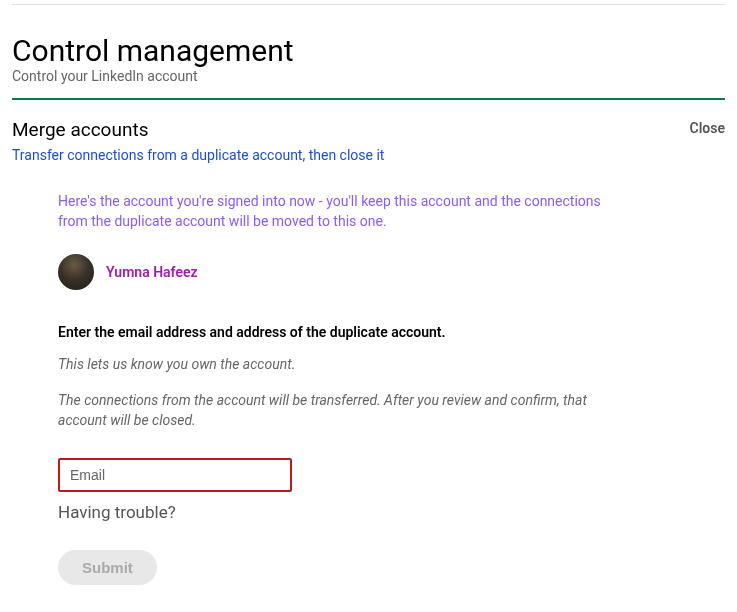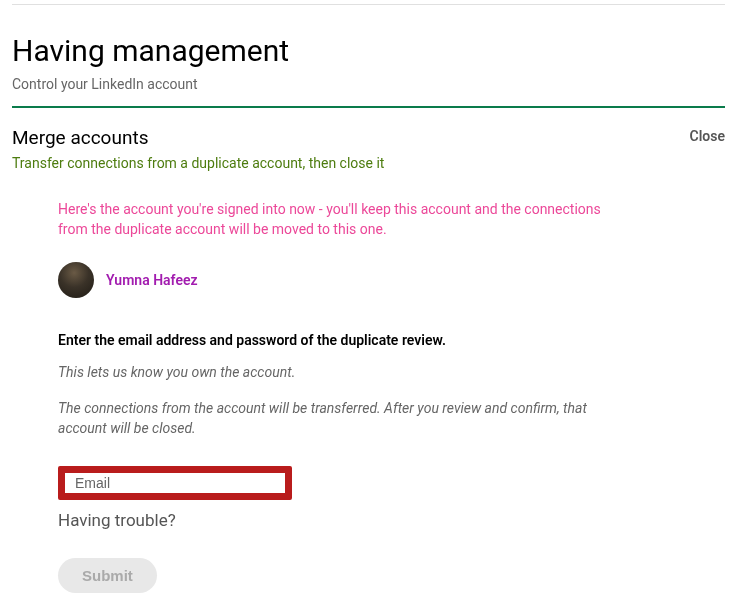--- a/index.html
+++ b/index.html
@@ -20,21 +20,21 @@
     }
     .page-title {
       font-size: 30px;
       font-weight: 400;
       color: #000;
       margin-top: 28px;
     }
     .page-subtitle {
       font-size: 14px;
       color: #666;
-      margin-top: 8px;
+      margin-top: 0;
       margin-bottom: 14px;
     }
     .green-divider {
       border-top: 2px solid #0a7b4b;
       margin-bottom: 18px;
     }
     .section-header-row {
       display: flex;
       justify-content: space-between;
       align-items: flex-start;
@@ -46,31 +46,31 @@
     }
     .close-link {
       font-size: 14px;
       color: #555;
       font-weight: 600;
       cursor: pointer;
       padding-top: 2px;
     }
     .section-subtitle {
       font-size: 14px;
-      color: #4d7c0f;
+      color: #1d4ed8;
       margin-top: 6px;
       margin-bottom: 28px;
     }
     .content-indent {
       padding-left: 46px;
       padding-right: 60px;
     }
     .intro-text {
       font-size: 14px;
-      color: #ec4899;
+      color: #8b5cf6;
       line-height: 1.45;
       max-width: 560px;
     }
     .account-row {
       display: flex;
       align-items: center;
       margin-top: 22px;
       margin-bottom: 34px;
     }
     .avatar {
@@ -102,21 +102,21 @@
     .body-text + .body-text {
       margin-top: 16px;
     }
     .form-area {
       margin-top: 28px;
     }
     .text-input {
       display: block;
       width: 234px;
       height: 34px;
-      border: 7px solid #b91c1c;
+      border: 2px solid #b91c1c;
       border-radius: 2px;
       padding: 0 10px;
       font-size: 14px;
       color: #333;
       margin-bottom: 10px;
       outline: none;
     }
     .text-input::placeholder {
       color: #666;
     }
@@ -136,41 +136,41 @@
       padding: 9px 24px;
       border-radius: 20px;
       cursor: default;
     }
   </style>
 </head>
 <body>
 
 <div class="top-divider"></div>
 
-<h1 class="page-title">Having management</h1>
+<h1 class="page-title">Control management</h1>
 <div class="page-subtitle">Control your LinkedIn account</div>
 
 <div class="green-divider"></div>
 
 <div class="section-header-row">
   <div class="section-title">Merge accounts</div>
   <div class="close-link">Close</div>
 </div>
 <div class="section-subtitle">Transfer connections from a duplicate account, then close it</div>
 
 <div class="content-indent">
 
   <div class="intro-text">Here's the account you're signed into now - you'll keep this account and the connections from the duplicate account will be moved to this one.</div>
 
   <div class="account-row">
     <div class="avatar"></div>
     <div class="account-name">Yumna Hafeez</div>
   </div>
 
-  <div class="bold-instruction">Enter the email address and password of the duplicate review.</div>
+  <div class="bold-instruction">Enter the email address and address of the duplicate account.</div>
   <div class="body-text">This lets us know you own the account.</div>
   <div class="body-text">The connections from the account will be transferred. After you review and confirm, that account will be closed.</div>
 
   <div class="form-area">
     <input type="text" class="text-input" placeholder="Email" style="">
     <div class="trouble-link">Having trouble?</div>
     <button class="submit-btn" disabled="">Submit</button>
   </div>
 
 </div>

